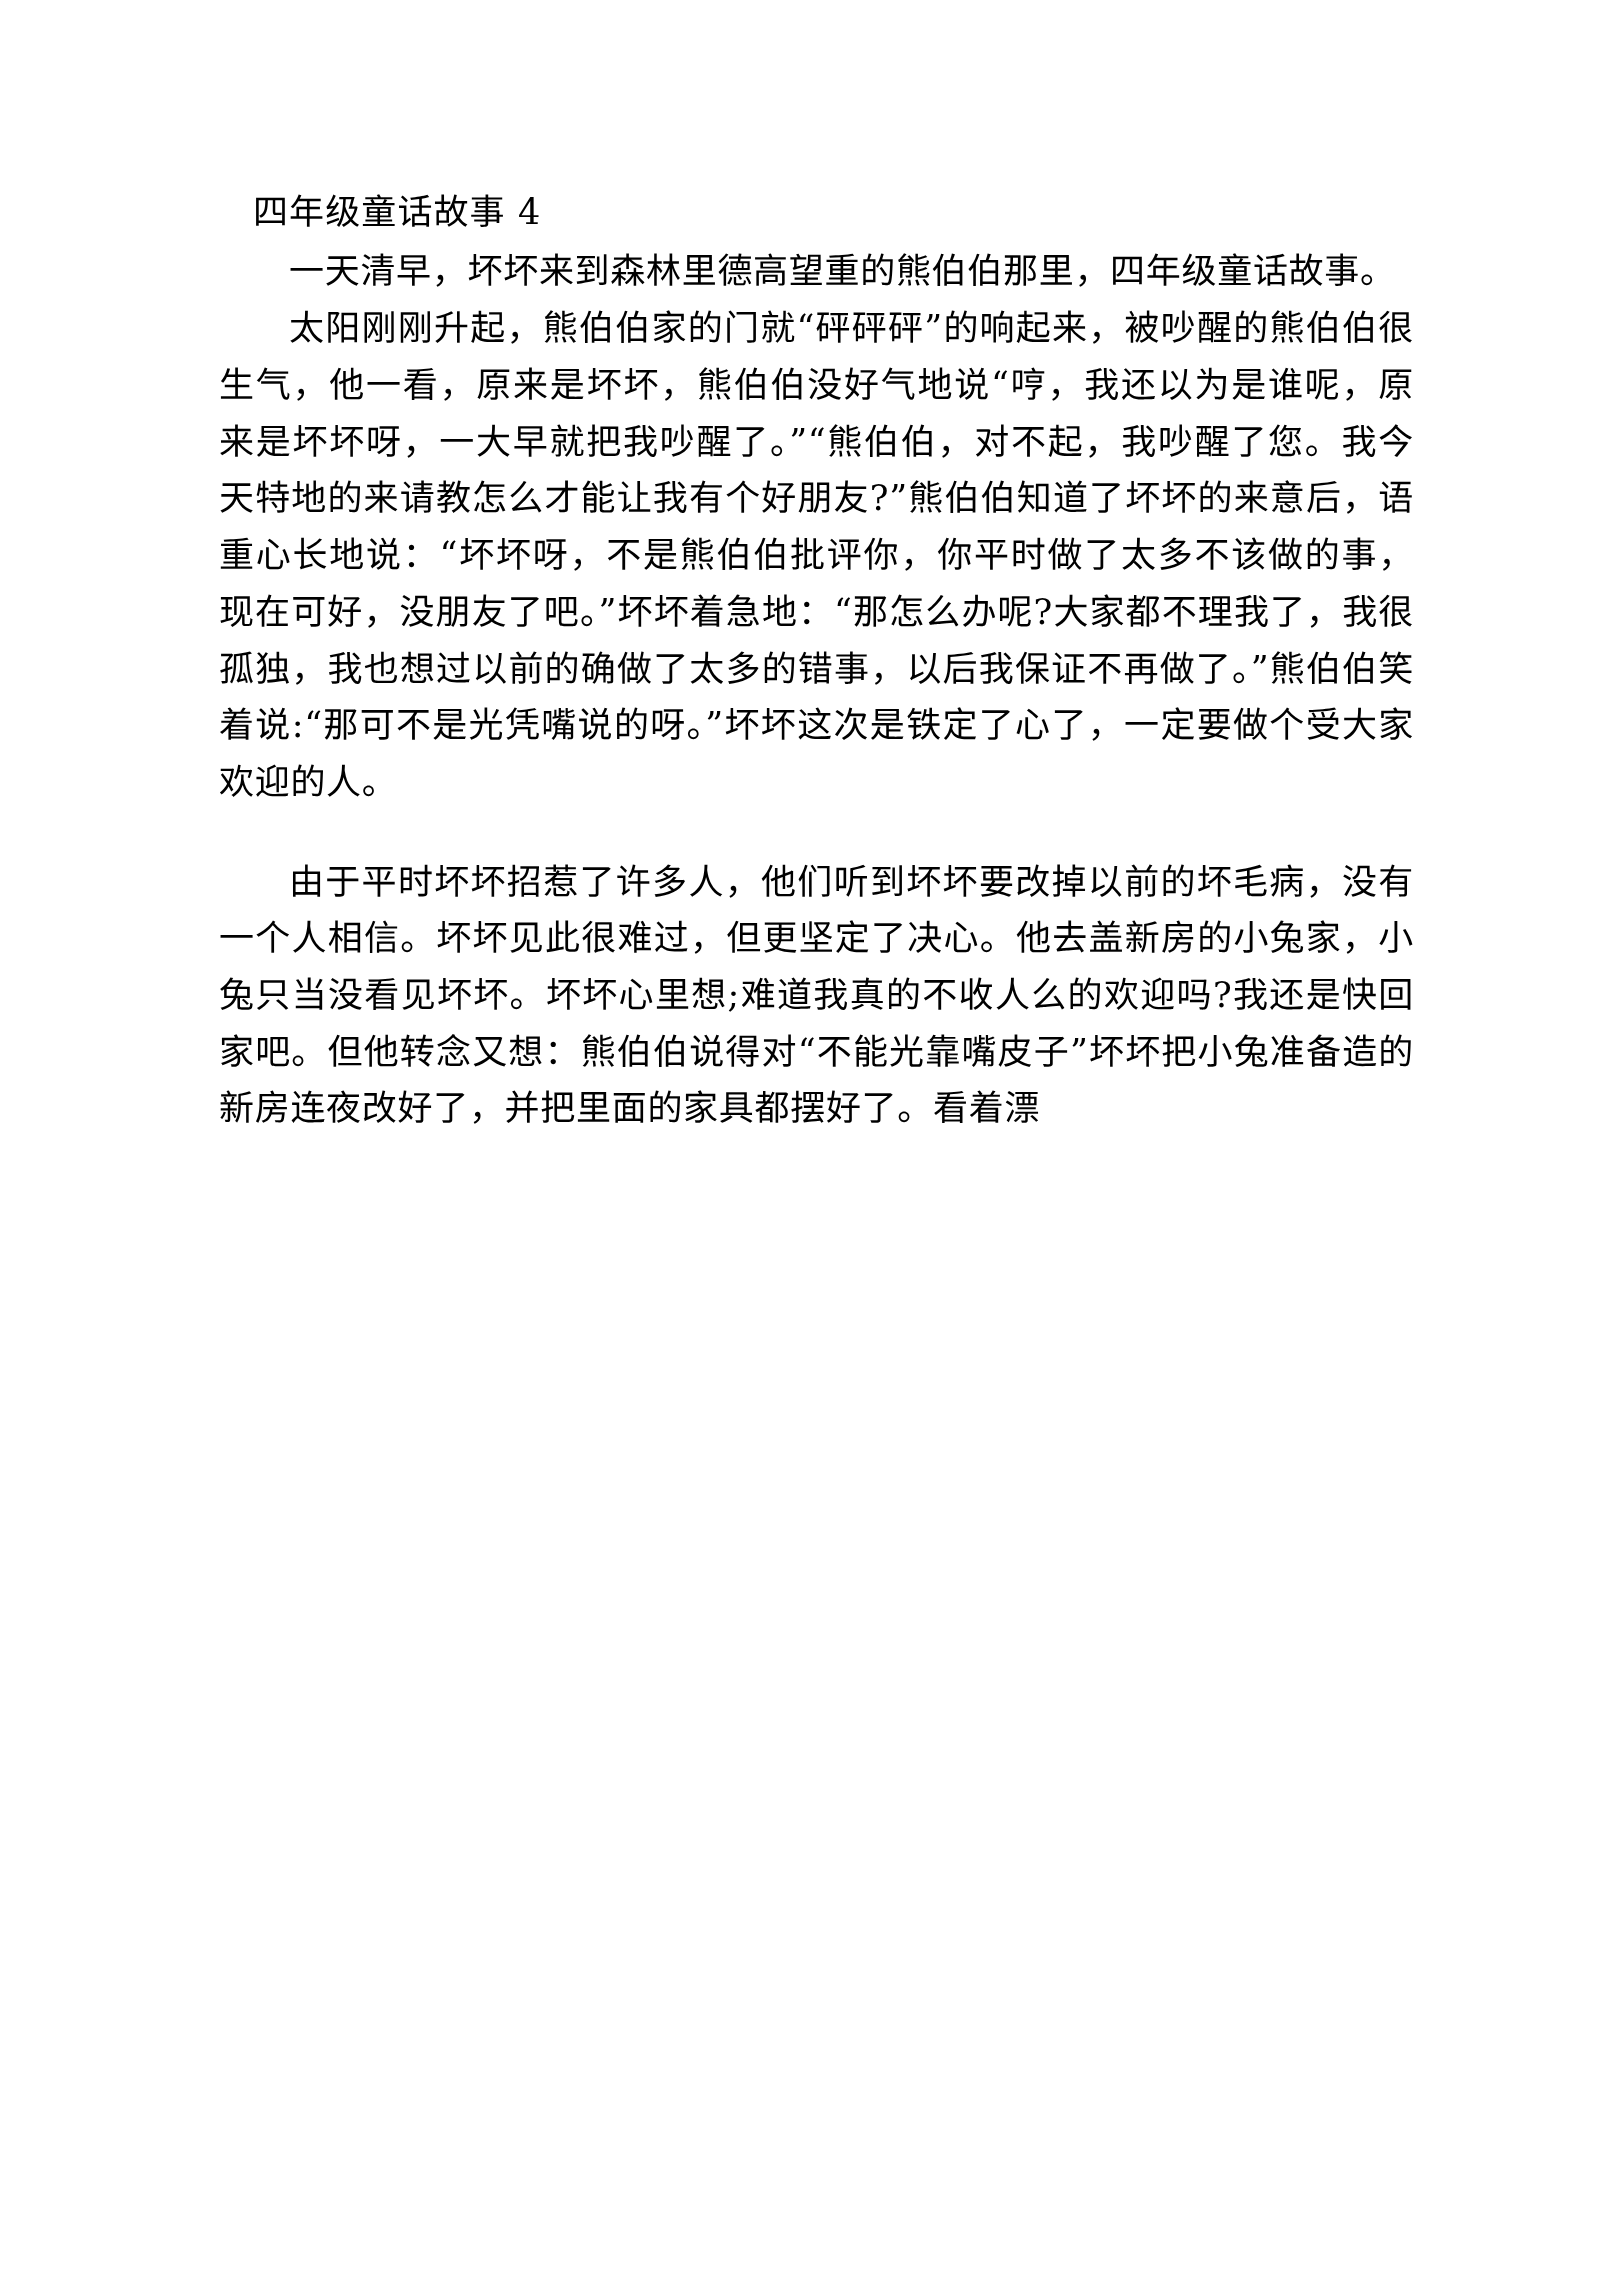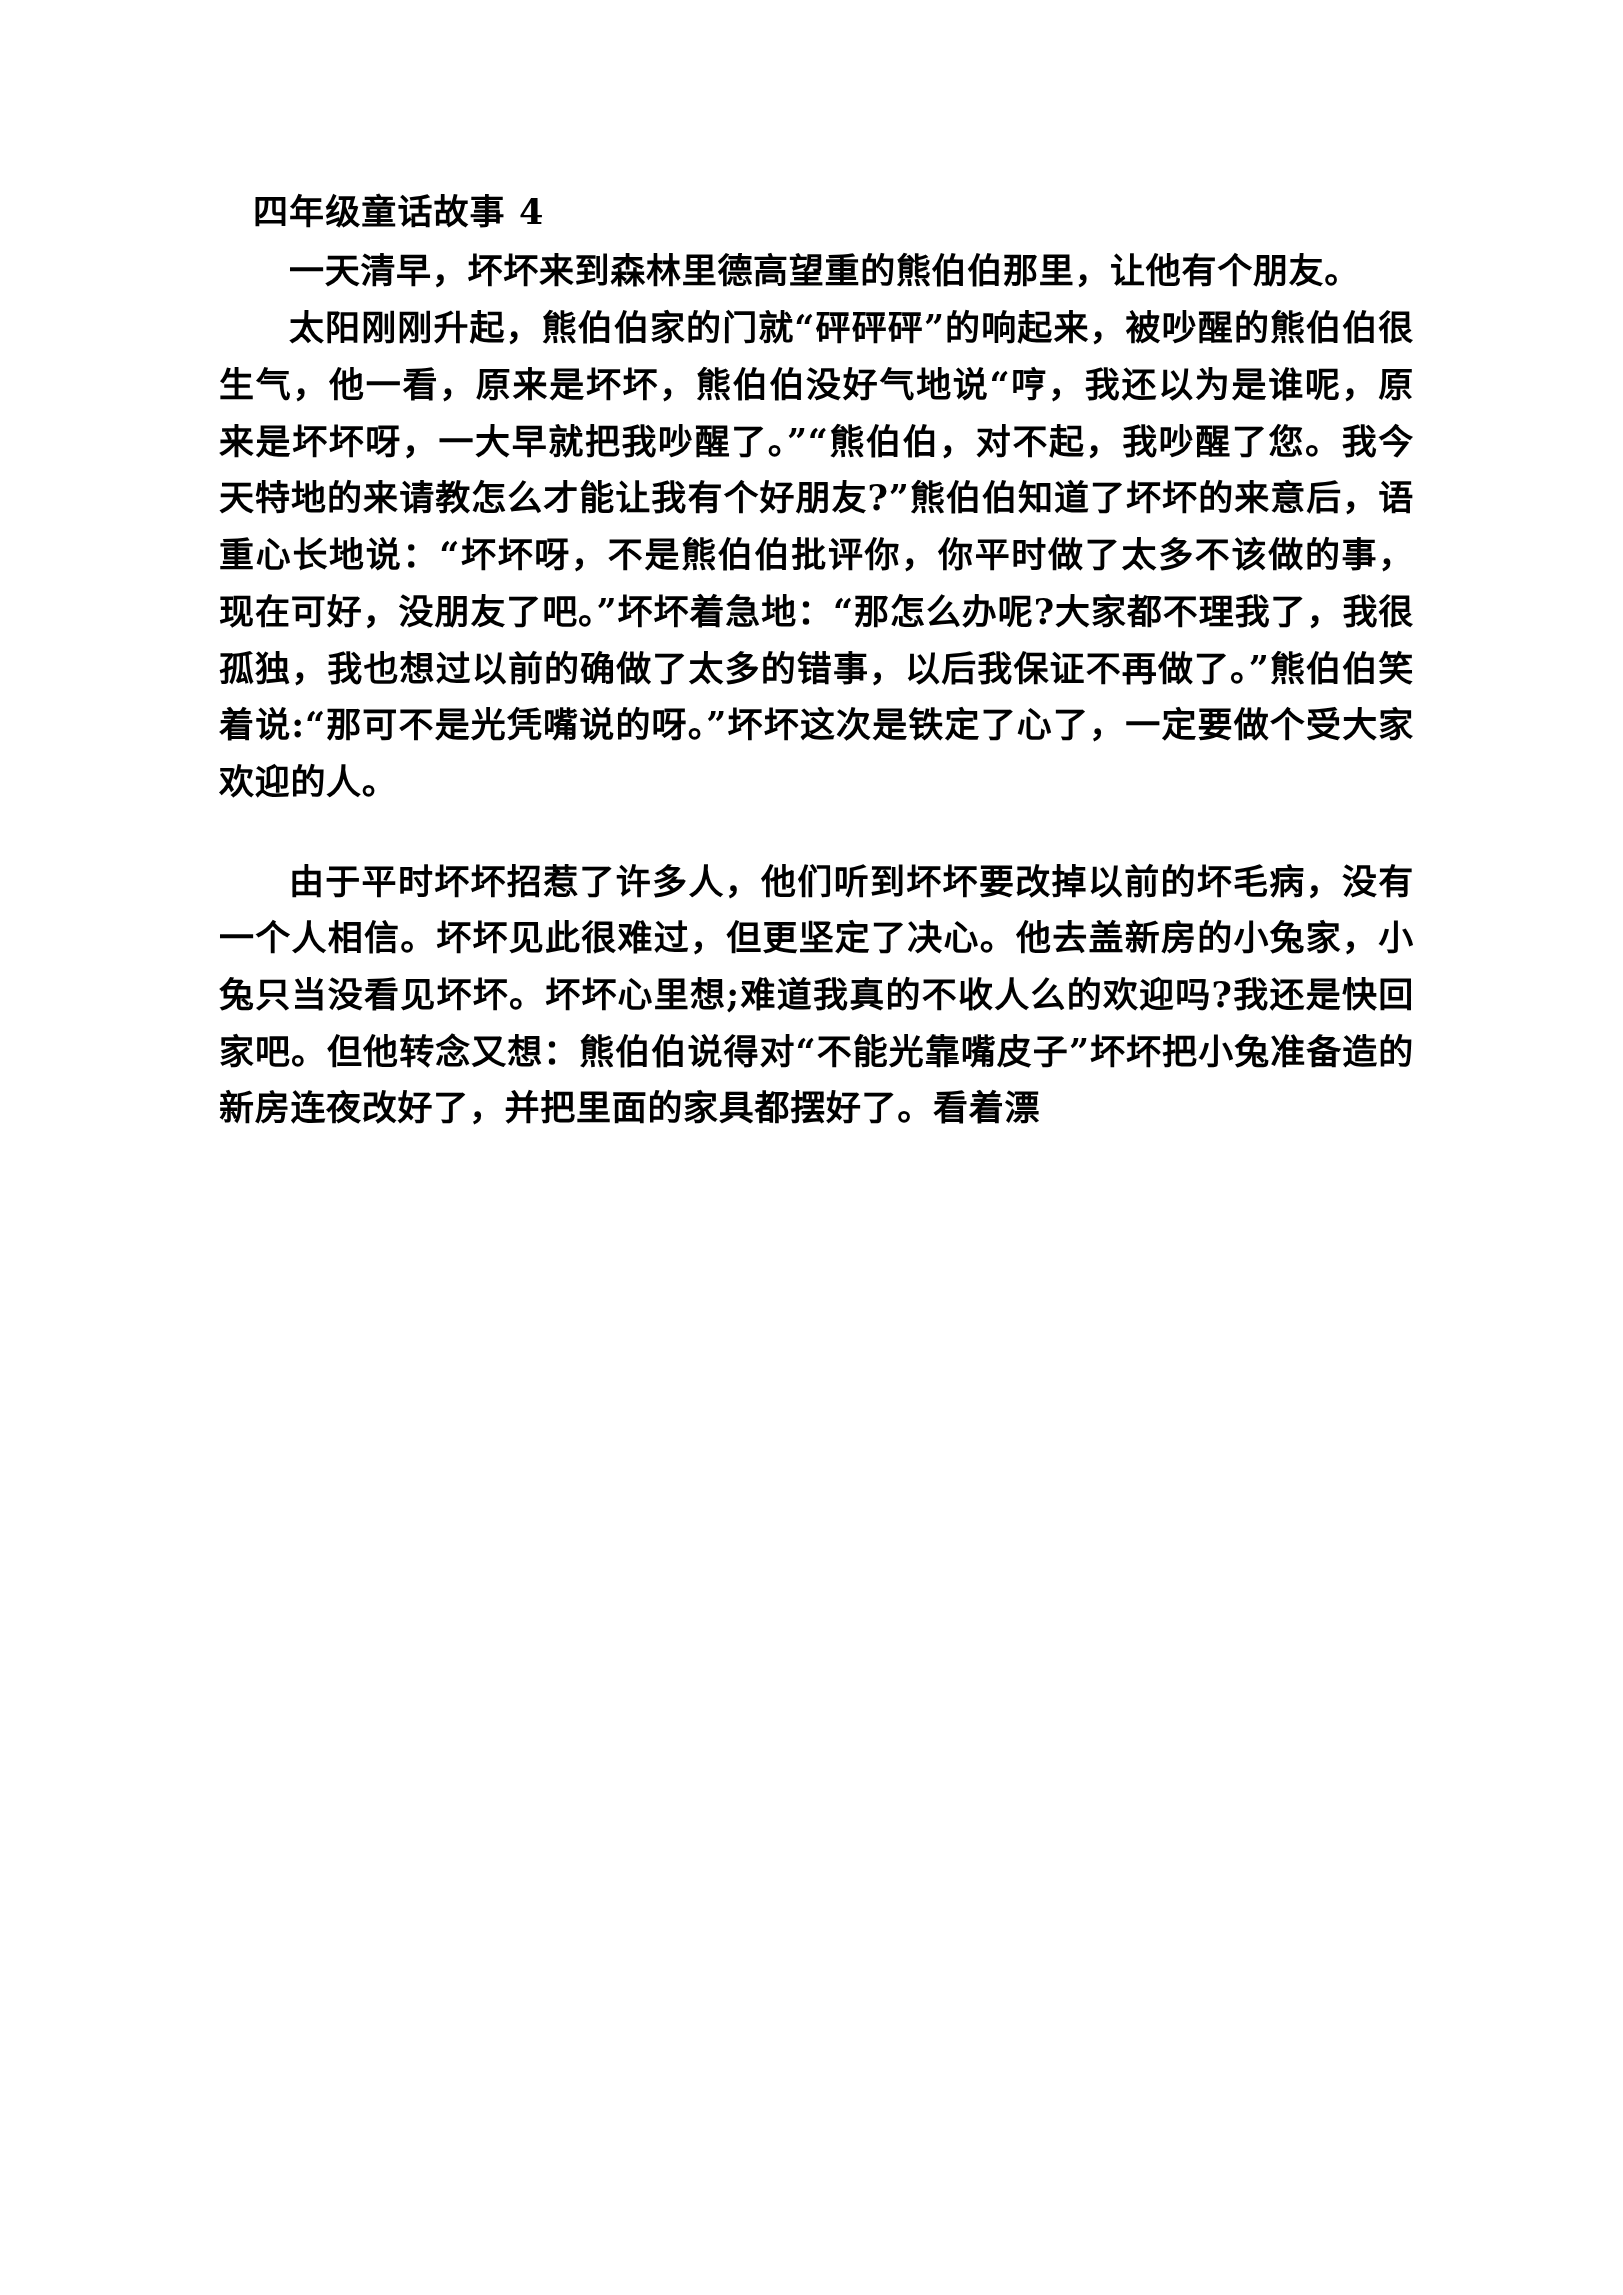--- a/index.html
+++ b/index.html
@@ -18,21 +18,20 @@
     height: 2295px;
     background: #ffffff;
     box-sizing: border-box;
     overflow: hidden;
   }
   .content {
     position: absolute;
     left: 219px;
     top: 185px;
     width: 1195px;
-    font-weight: bold;
   }
   .doc-title {
     font-size: 35px;
     line-height: 1.55;
     letter-spacing: 1.1px;
     text-indent: 0;
     margin: 0 0 3.4px 34px;
     white-space: pre;
   }
   .para {
@@ -49,18 +48,18 @@
     margin-bottom: 0;
     margin-top: 43px;
   }
 </style>
 </head>
 <body>
 
 <div class="page">
   <div class="content">
     <div class="doc-title">四年级童话故事 4</div>
-    <p class="para">一天清早，坏坏来到森林里德高望重的熊伯伯那里，让他有个朋友。</p>
+    <p class="para">一天清早，坏坏来到森林里德高望重的熊伯伯那里，四年级童话故事。</p>
     <p class="para">太阳刚刚升起，熊伯伯家的门就“砰砰砰”的响起来，被吵醒的熊伯伯很生气，他一看，原来是坏坏，熊伯伯没好气地说“哼，我还以为是谁呢，原来是坏坏呀，一大早就把我吵醒了。”“熊伯伯，对不起，我吵醒了您。我今天特地的来请教怎么才能让我有个好朋友?”熊伯伯知道了坏坏的来意后，语重心长地说：“坏坏呀，不是熊伯伯批评你，你平时做了太多不该做的事，现在可好，没朋友了吧。”坏坏着急地：“那怎么办呢?大家都不理我了，我很孤独，我也想过以前的确做了太多的错事，以后我保证不再做了。”熊伯伯笑着说:“那可不是光凭嘴说的呀。”坏坏这次是铁定了心了，一定要做个受大家欢迎的人。</p>
     <p class="para">由于平时坏坏招惹了许多人，他们听到坏坏要改掉以前的坏毛病，没有一个人相信。坏坏见此很难过，但更坚定了决心。他去盖新房的小兔家，小兔只当没看见坏坏。坏坏心里想;难道我真的不收人么的欢迎吗?我还是快回家吧。但他转念又想：熊伯伯说得对“不能光靠嘴皮子”坏坏把小兔准备造的新房连夜改好了，并把里面的家具都摆好了。看着漂</p>
   </div>
 </div>
 
 
 </body></html>

